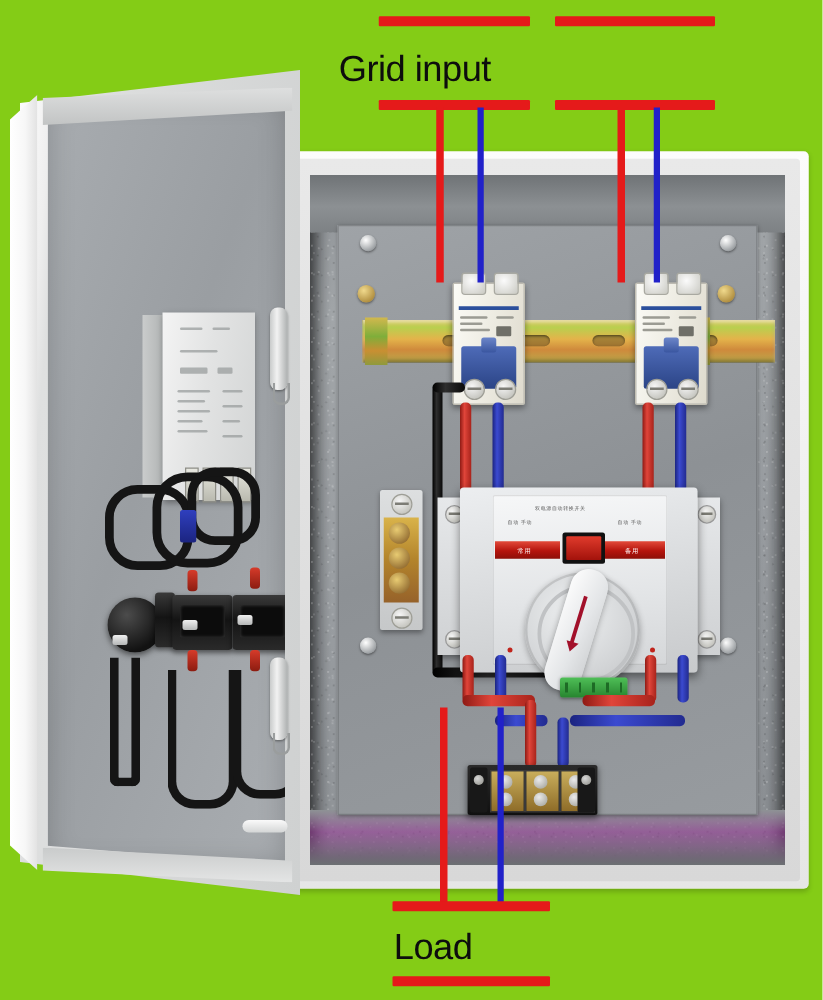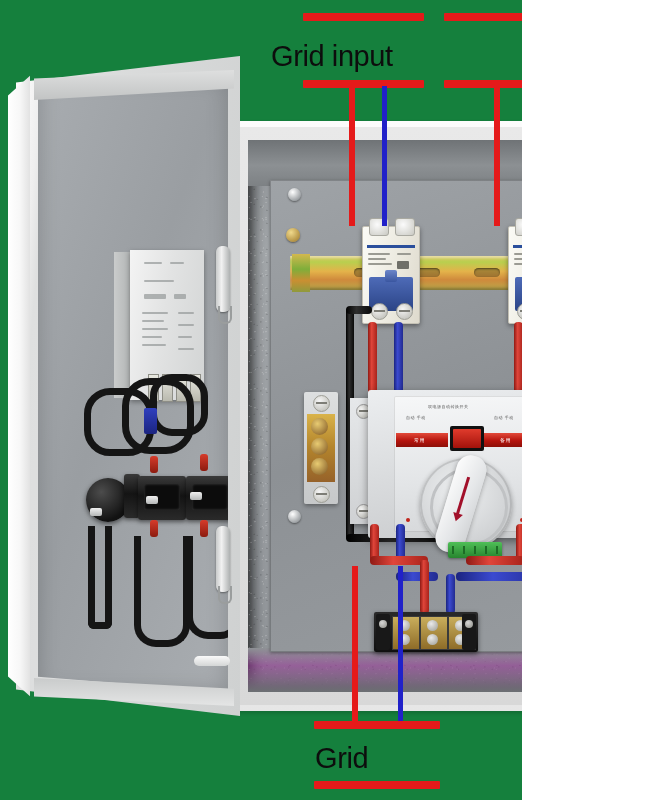--- a/index.html
+++ b/index.html
@@ -1,19 +1,19 @@
 <!DOCTYPE html>
 <html><head>
 <meta charset="utf-8">
 <style>
   html,body{margin:0;padding:0;background:#ffffff;}
   body{width:658px;height:800px;overflow:hidden;
        font-family:"Liberation Sans","DejaVu Sans",sans-serif;}
 
-  #stage{position:relative;width:522px;height:800px;background:#15803d;overflow:hidden;}
+  #stage{position:relative;width:658px;height:800px;background:#84cc16;overflow:hidden;}
 
   
   .ann-bar{position:absolute;background:#e51a1a;border-radius:1px;}
   .ann-wire-red{position:absolute;background:#e51a1a;width:6px;}
   .ann-wire-blue{position:absolute;background:#2121c9;width:5px;}
   .ann-label{position:absolute;color:#0d0d0d;font-size:29px;line-height:1;
              letter-spacing:-.4px;white-space:nowrap;font-family:"Liberation Sans",sans-serif;}
 
   
   #cabinet{position:absolute;left:8px;top:28px;width:640px;height:690px;}
@@ -421,16 +421,16 @@
   <div class="ann-wire-blue" style="left:382px;top:86px;height:140px;"></div>
 
   <div class="ann-bar" style="left:444px;top:13px;width:128px;height:8px;"></div>
   <div class="ann-bar" style="left:444px;top:80px;width:128px;height:8px;"></div>
   <div class="ann-wire-red" style="left:494px;top:86px;height:140px;"></div>
   <div class="ann-wire-blue" style="left:523px;top:86px;height:140px;"></div>
 
   <div class="ann-wire-red" style="left:352px;top:566px;height:160px;"></div>
   <div class="ann-wire-blue" style="left:398px;top:566px;height:160px;"></div>
   <div class="ann-bar" style="left:314px;top:721px;width:126px;height:8px;"></div>
-  <div class="ann-label" style="left:315px;top:744px;">Grid</div>
+  <div class="ann-label" style="left:315px;top:744px;">Load</div>
   <div class="ann-bar" style="left:314px;top:781px;width:126px;height:8px;"></div>
 
 </div>
 
 </body></html>

